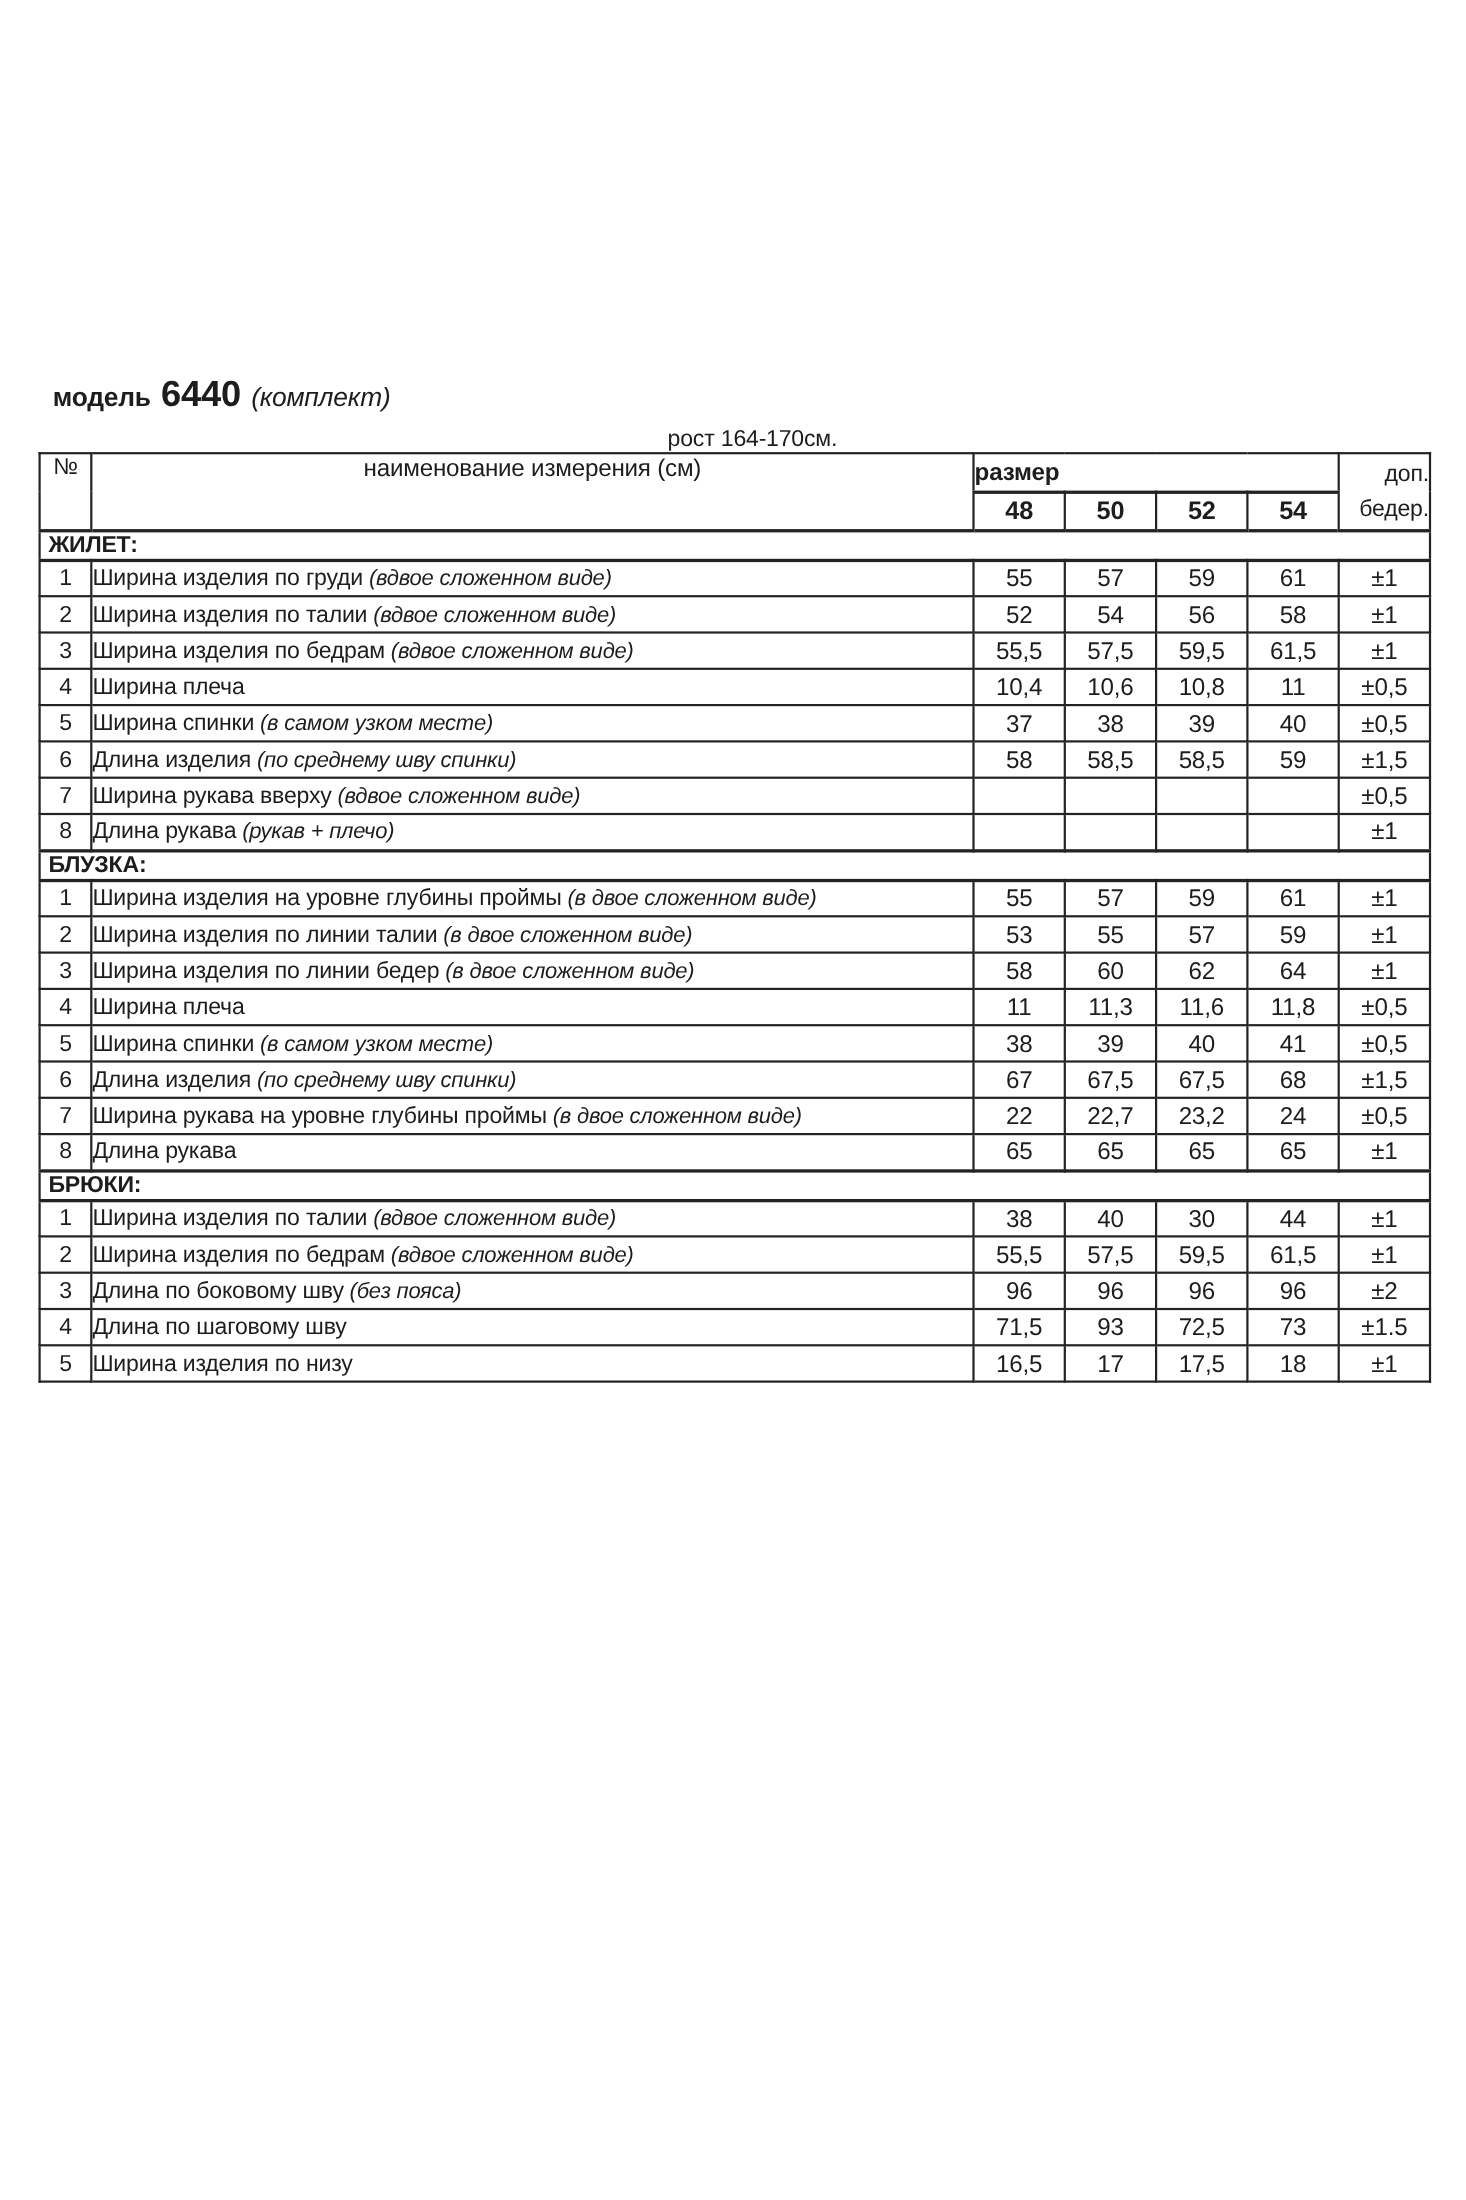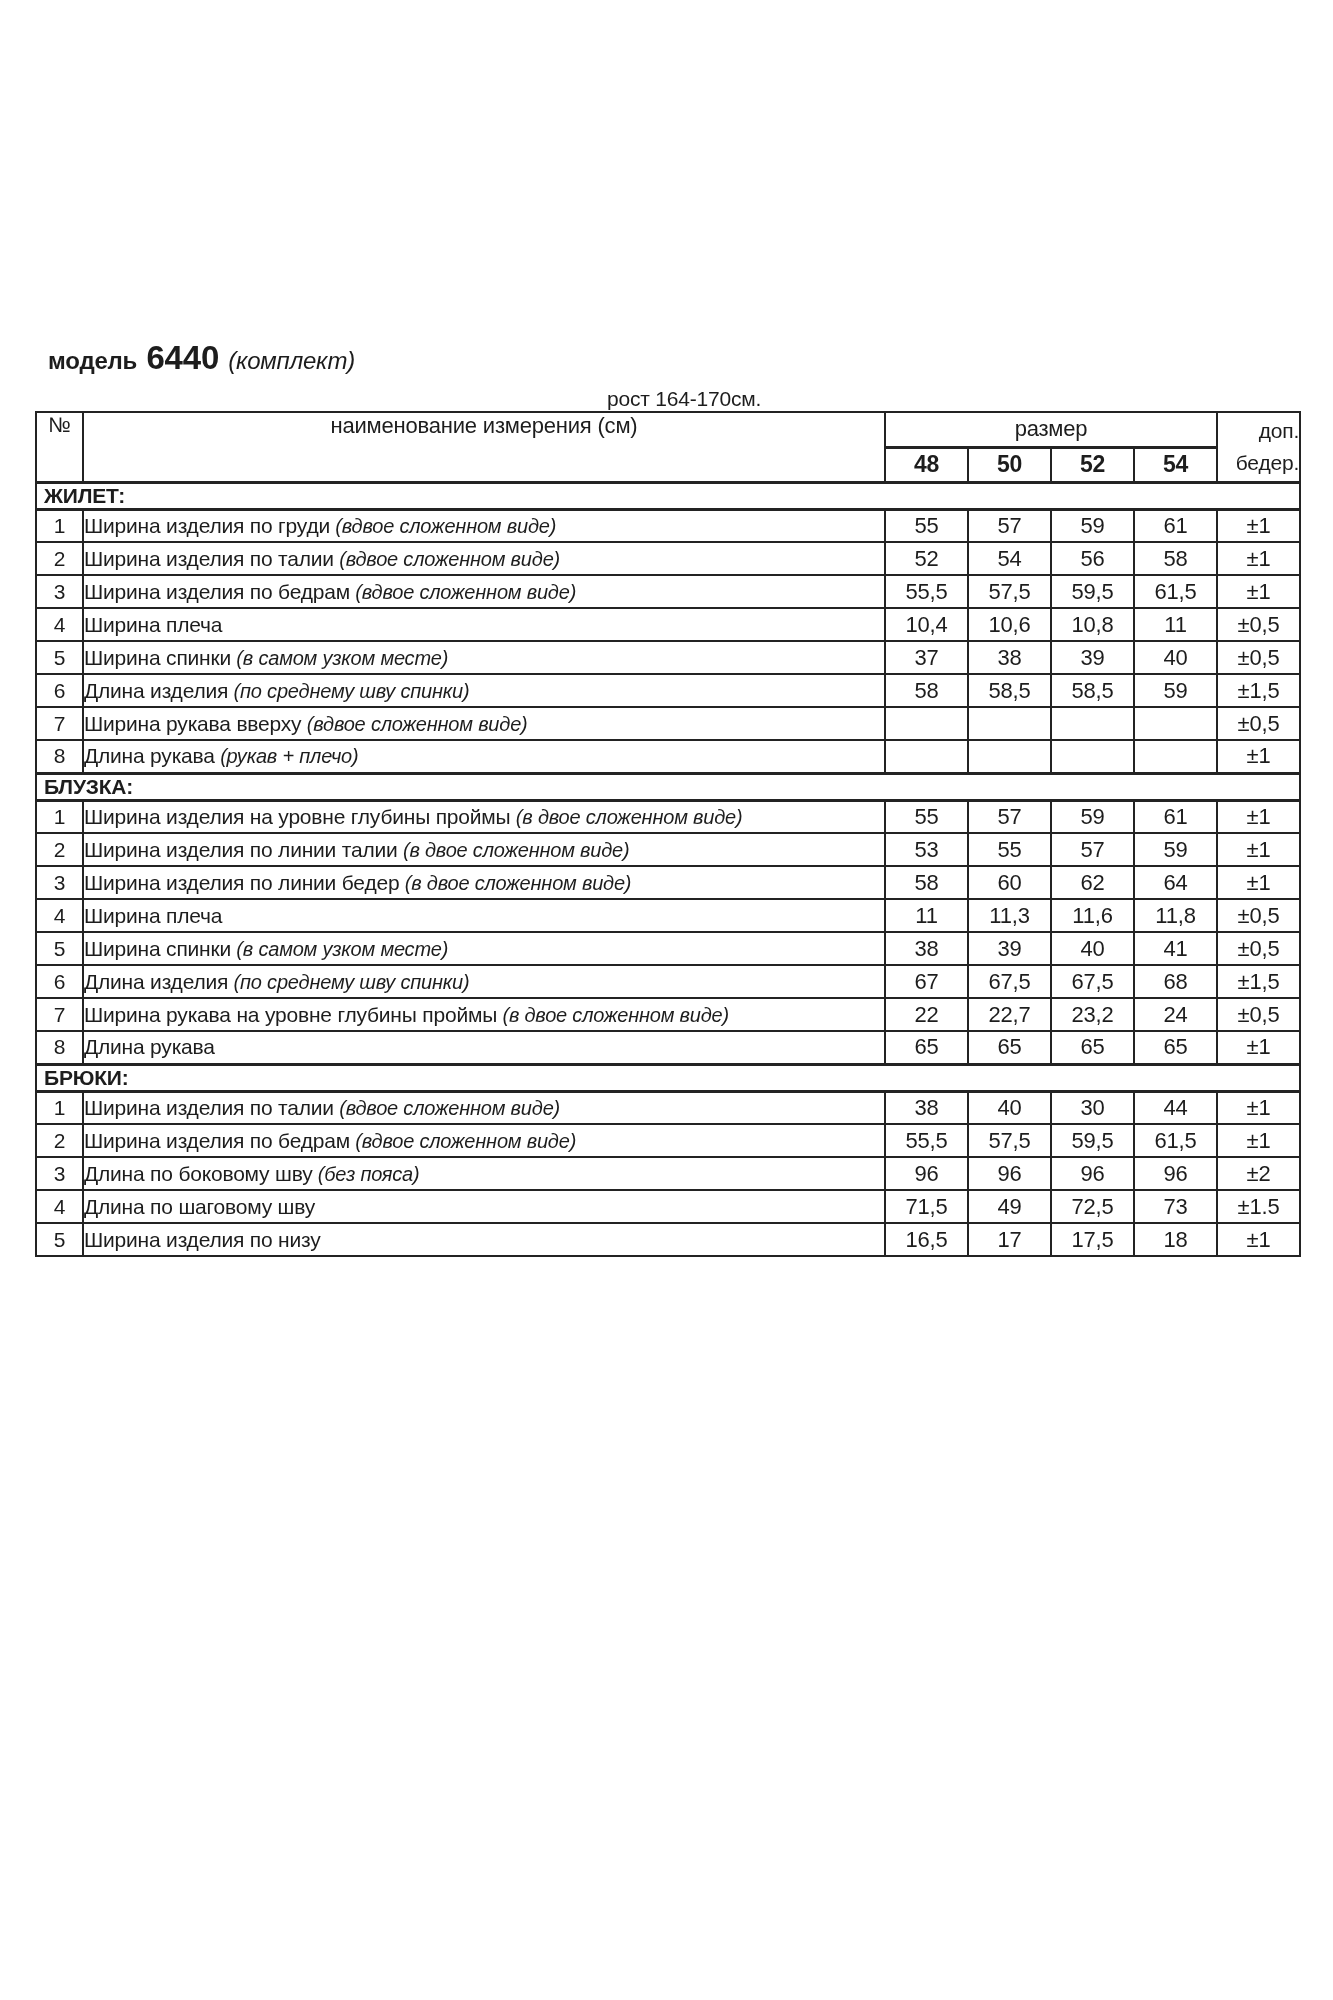--- a/index.html
+++ b/index.html
@@ -30,21 +30,21 @@
   table.meas td{
     border:2px solid #232323;
     padding:0;
     overflow:hidden;
     white-space:nowrap;
   }
   tr.h1{height:35px;}
   tr.h2{height:35px;}
   td.hnum{vertical-align:top;text-align:center;font-size:21px;padding-top:4px;}
   td.hname{vertical-align:top;text-align:center;font-size:22px;padding-top:5px;}
-  td.hsize{text-align:center;font-size:22px;vertical-align:middle;}
+  td.hsize{text-align:left;font-size:22px;vertical-align:middle;font-weight:bold;}
   td.htol{text-align:right;font-size:21px;vertical-align:middle;line-height:32px;}
   td.hsz{font-weight:bold;text-align:center;font-size:23px;vertical-align:middle;}
   tr.h2 td, tr.h1 td{border-bottom-width:3px;}
   tr.sec{height:27px;padding-left:32px;}
   tr.sec td{
     border-top:3px solid #232323;border-bottom:3px solid #232323;
     font-weight:bold;font-size:21px;text-align:left;
     padding:0 0 0 7px;vertical-align:middle;
   }
   tr.row{height:33px;}
@@ -273,21 +273,21 @@
           <td class="val">96</td>
           <td class="val">96</td>
           <td class="val">96</td>
           <td class="val">96</td>
           <td class="tol">±2</td>
         </tr>
         <tr class="row">
           <td class="num">4</td>
           <td class="nm"><span>Длина по шаговому шву</span></td>
           <td class="val">71,5</td>
-          <td class="val">49</td>
+          <td class="val">93</td>
           <td class="val">72,5</td>
           <td class="val">73</td>
           <td class="tol">±1.5</td>
         </tr>
         <tr class="row">
           <td class="num">5</td>
           <td class="nm"><span>Ширина изделия по низу</span></td>
           <td class="val">16,5</td>
           <td class="val">17</td>
           <td class="val">17,5</td>

